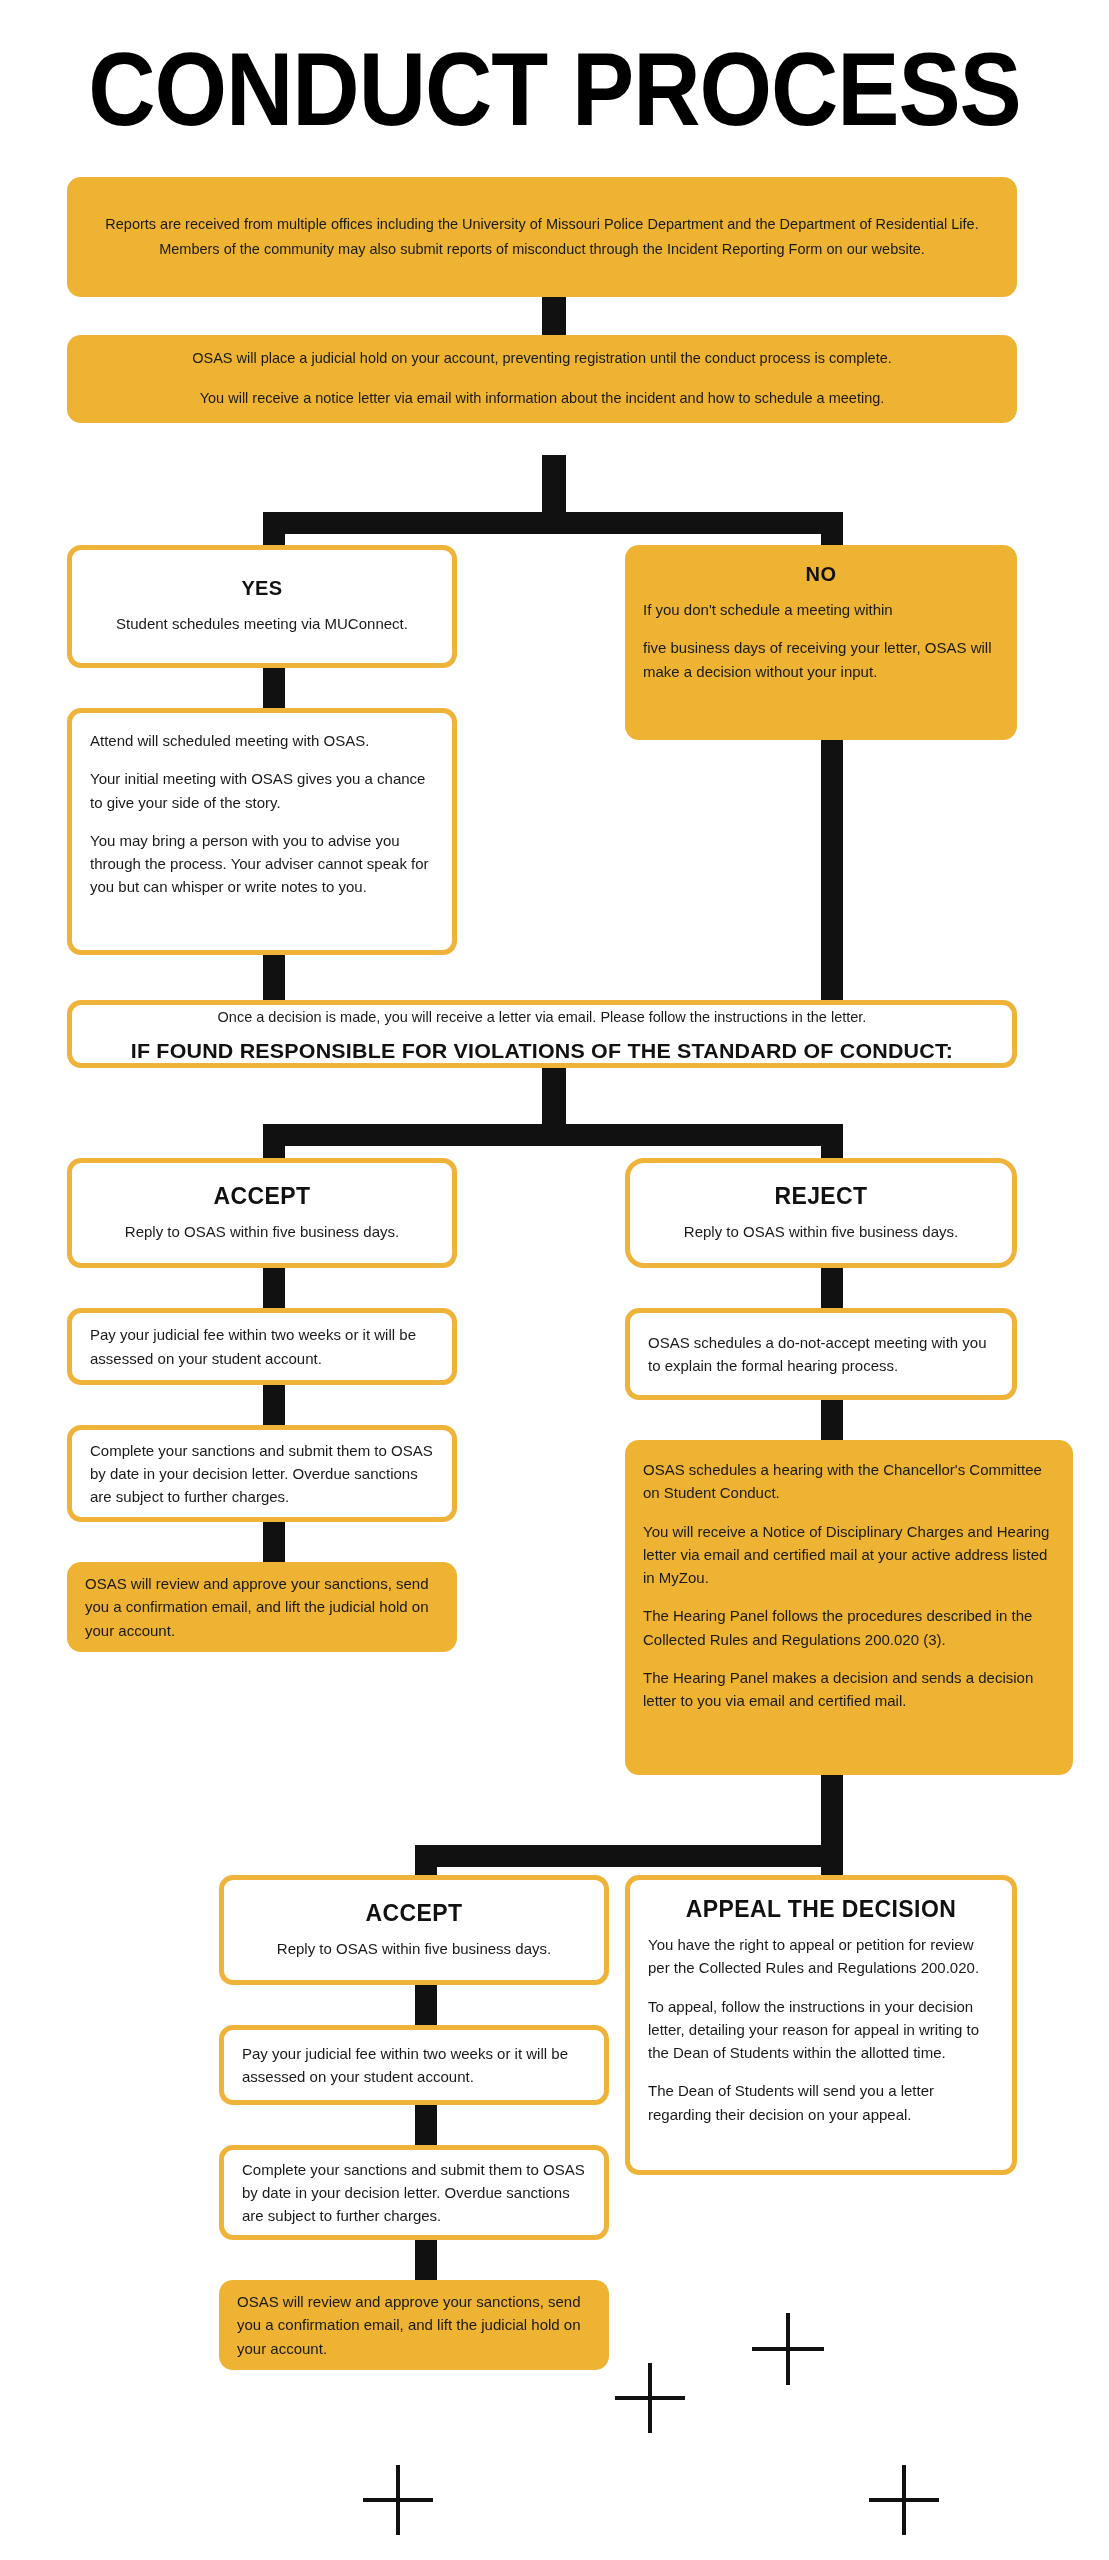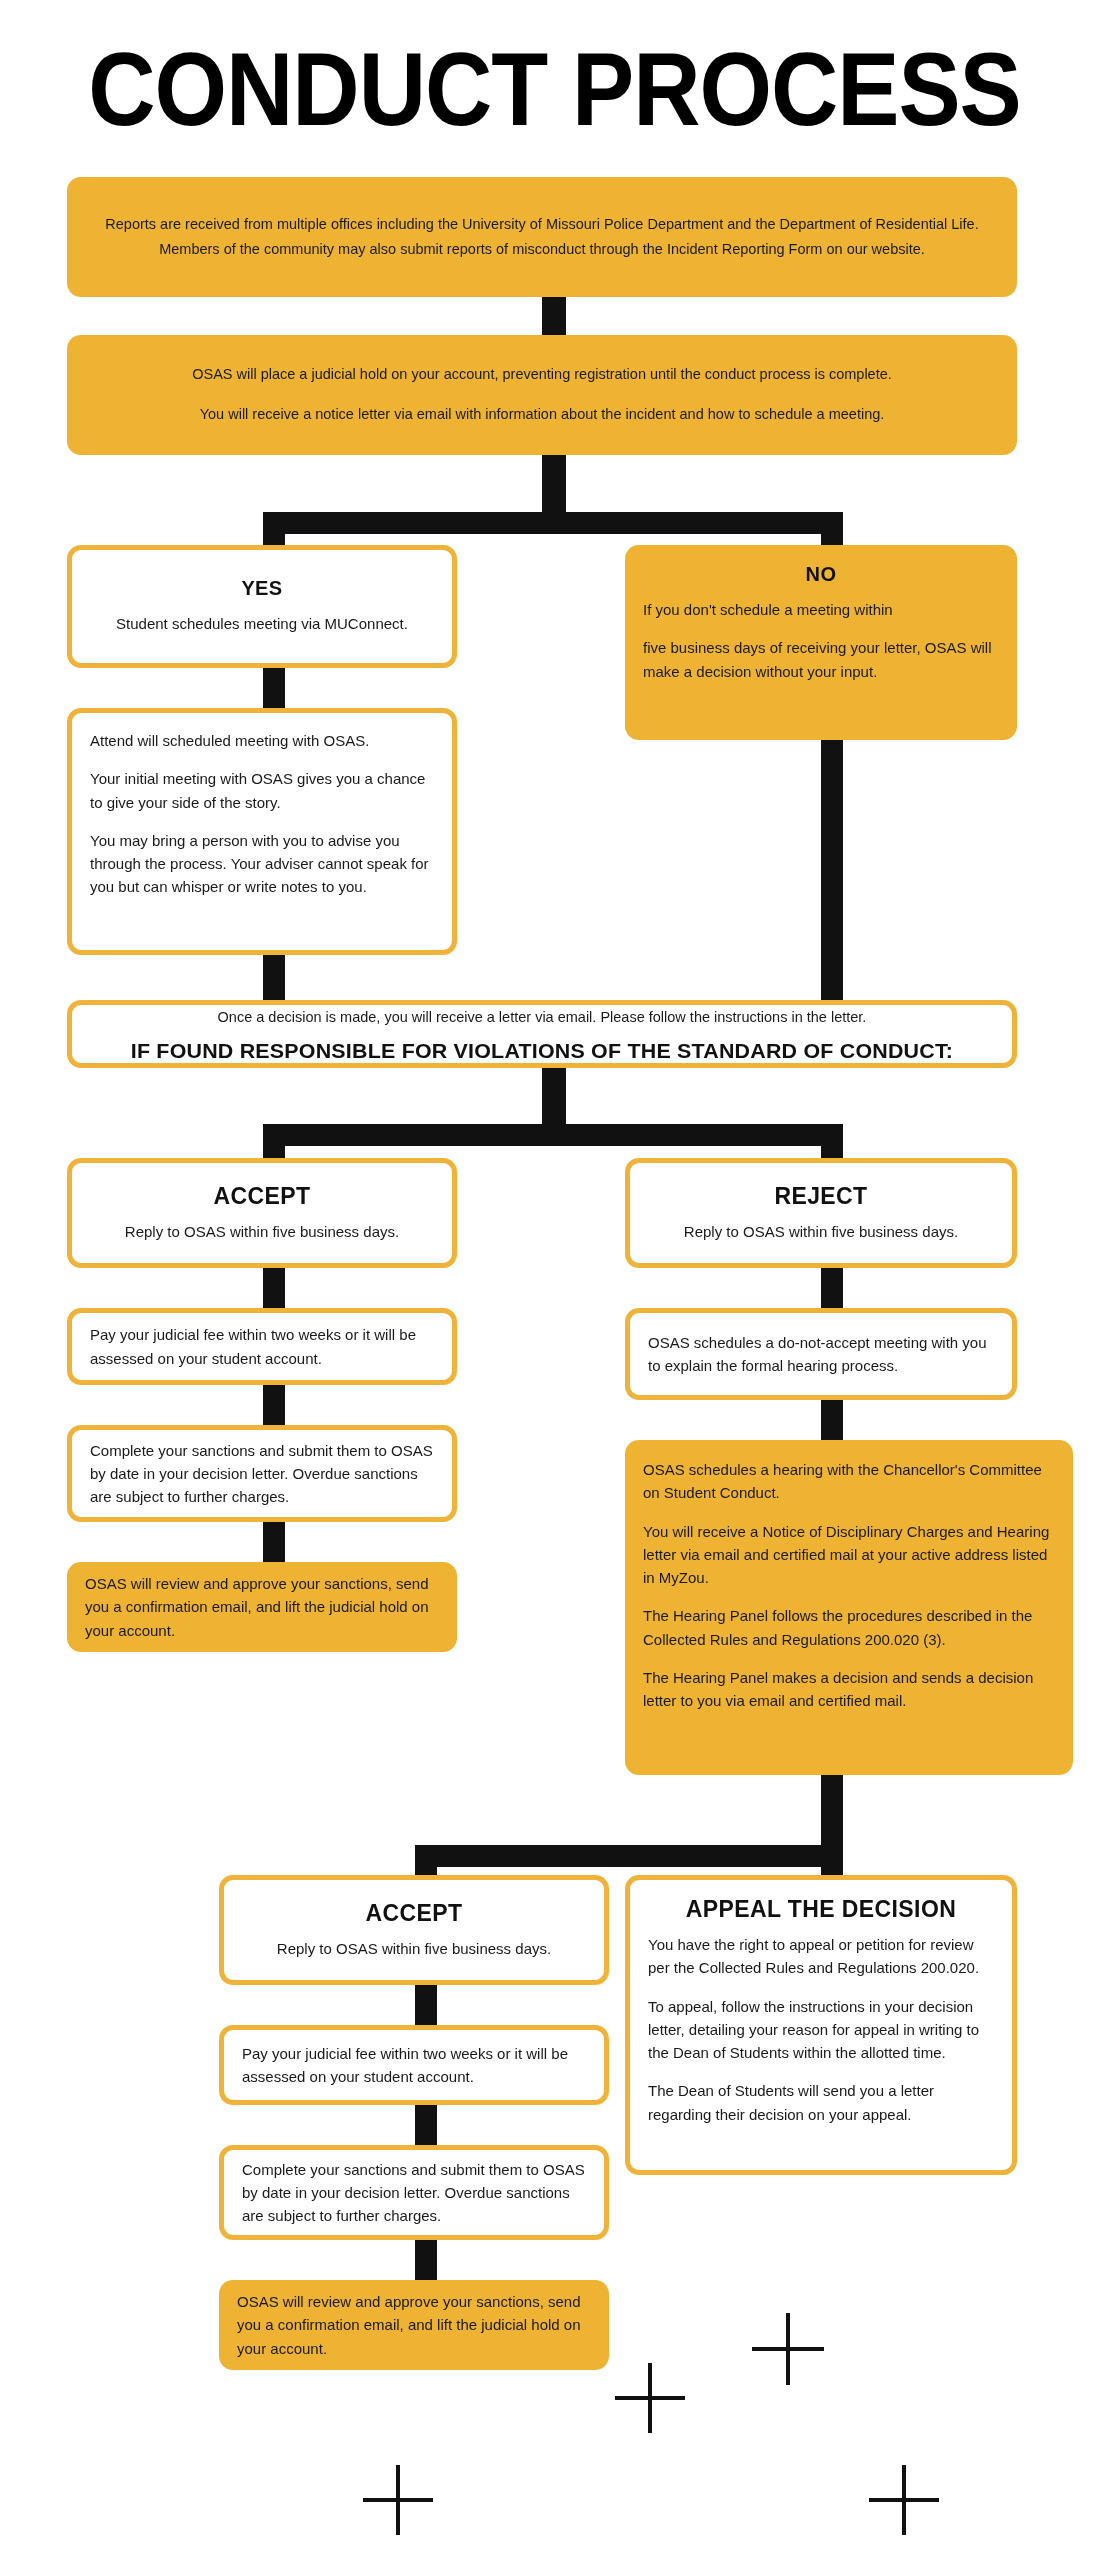--- a/index.html
+++ b/index.html
@@ -121,21 +121,21 @@
   <div class="conn" style="left:821px; top:1845px; width:22px; height:56px;"></div>
 
   <div class="conn" style="left:415px; top:1985px; width:22px; height:40px;"></div>
   <div class="conn" style="left:415px; top:2105px; width:22px; height:40px;"></div>
   <div class="conn" style="left:415px; top:2240px; width:22px; height:40px;"></div>
 
   <div class="box fill pad-c" style="left:67px; top:177px; width:950px; height:120px;align-items:flex-end;">
     <p class="t-center fs-14">Reports are received from multiple offices including the University of Missouri Police Department and the Department of Residential Life. Members of the community may also submit reports of misconduct through the Incident Reporting Form on our website.</p>
   </div>
 
-  <div class="box fill pad-c" style="left:67px; top:335px; width:950px; height:120px;">
+  <div class="box fill pad-c" style="left:67px; top:335px; width:950px; height:88px;">
     <p class="t-center fs-14">OSAS will place a judicial hold on your account, preventing registration until the conduct process is complete.</p>
     <p class="t-center fs-14">You will receive a notice letter via email with information about the incident and how to schedule a meeting.</p>
   </div>
 
   <div class="box outline pad-c" style="left:67px; top:545px; width:390px; height:123px;">
     <div class="hdr hdr-20">YES</div>
     <p class="t-center fs-15">Student schedules meeting via MUConnect.</p>
   </div>
 
   <div class="box fill pad-l" style="left:625px; top:545px; width:392px; height:195px; justify-content:flex-start; padding-top:18px;">
@@ -165,21 +165,21 @@
   </div>
 
   <div class="box outline pad-l" style="left:67px; top:1425px; width:390px; height:97px;">
     <p class="t-left fs-15">Complete your sanctions and submit them to OSAS by date in your decision letter. Overdue sanctions are subject to further charges.</p>
   </div>
 
   <div class="box fill pad-l" style="left:67px; top:1562px; width:390px; height:90px;">
     <p class="t-left fs-15">OSAS will review and approve your sanctions, send you a confirmation email, and lift the judicial hold on your account.</p>
   </div>
 
-  <div class="box outline pad-c" style="left:625px; top:1158px; width:392px; height:110px;">
+  <div class="box outline pad-c" style="left:625px; top:1158px; width:392px; height:110px;border-radius:19px;">
     <div class="hdr hdr-18">REJECT</div>
     <p class="t-center fs-15">Reply to OSAS within five business days.</p>
   </div>
 
   <div class="box outline pad-l" style="left:625px; top:1308px; width:392px; height:92px;">
     <p class="t-left fs-15">OSAS schedules a do-not-accept meeting with you to explain the formal hearing process.</p>
   </div>
 
   <div class="box fill pad-l" style="left:625px; top:1440px; width:448px; height:335px; justify-content:flex-start; padding-top:18px;">
     <p class="t-left fs-15">OSAS schedules a hearing with the Chancellor's Committee on Student Conduct.</p>

